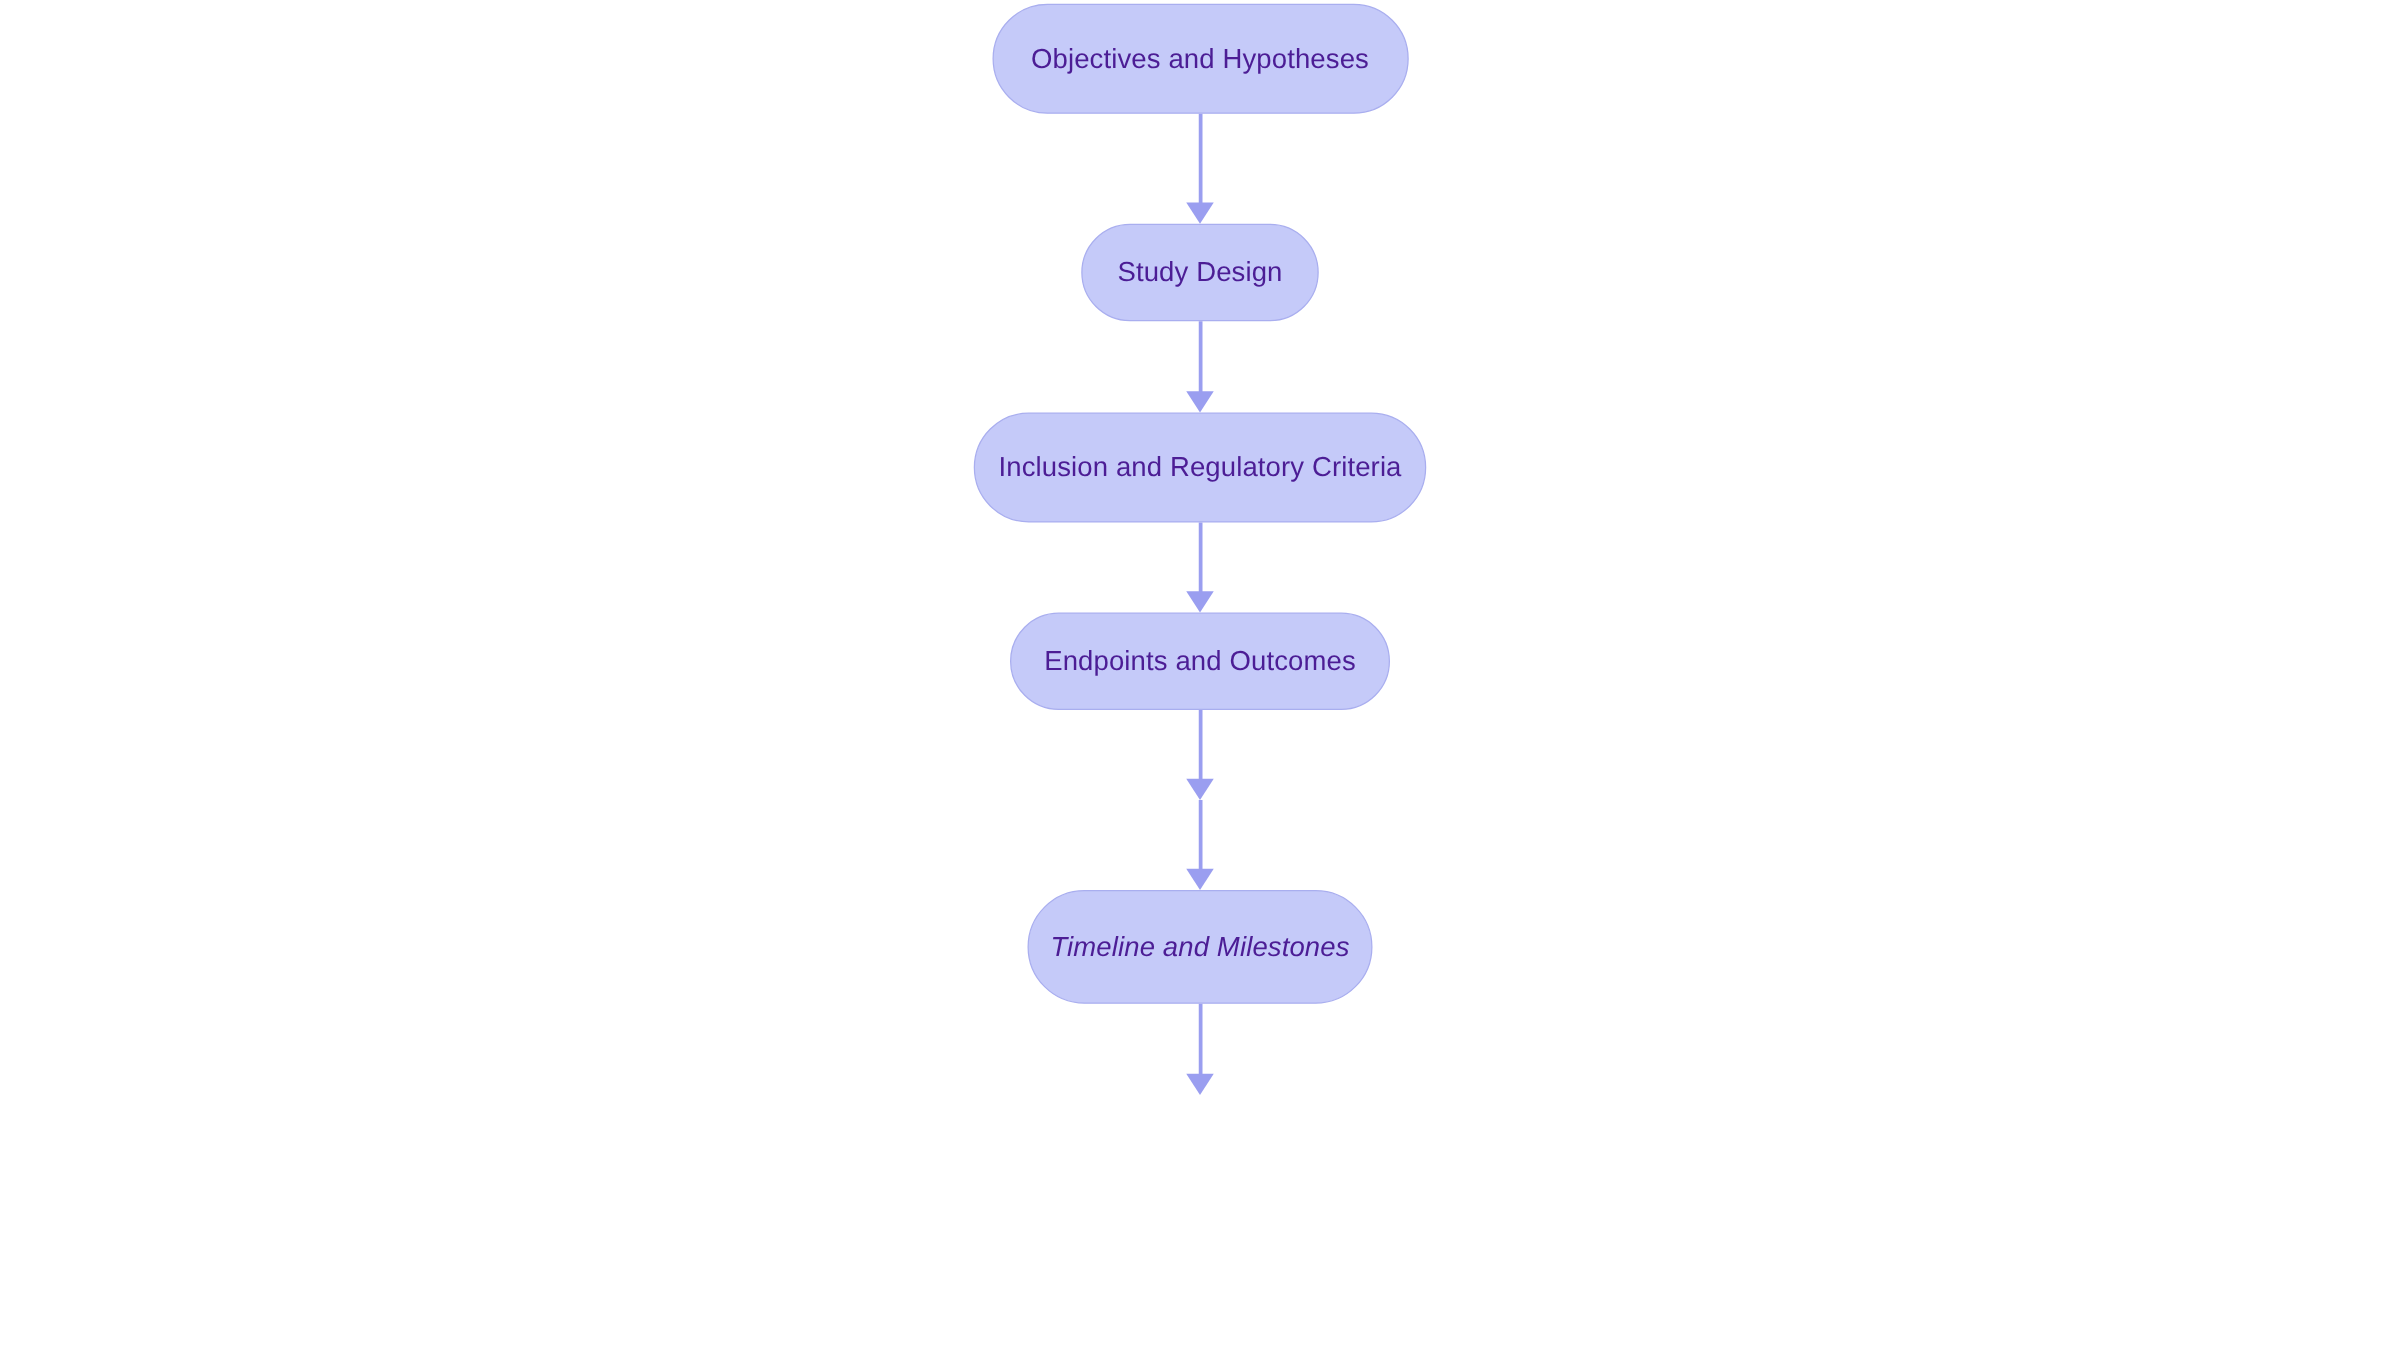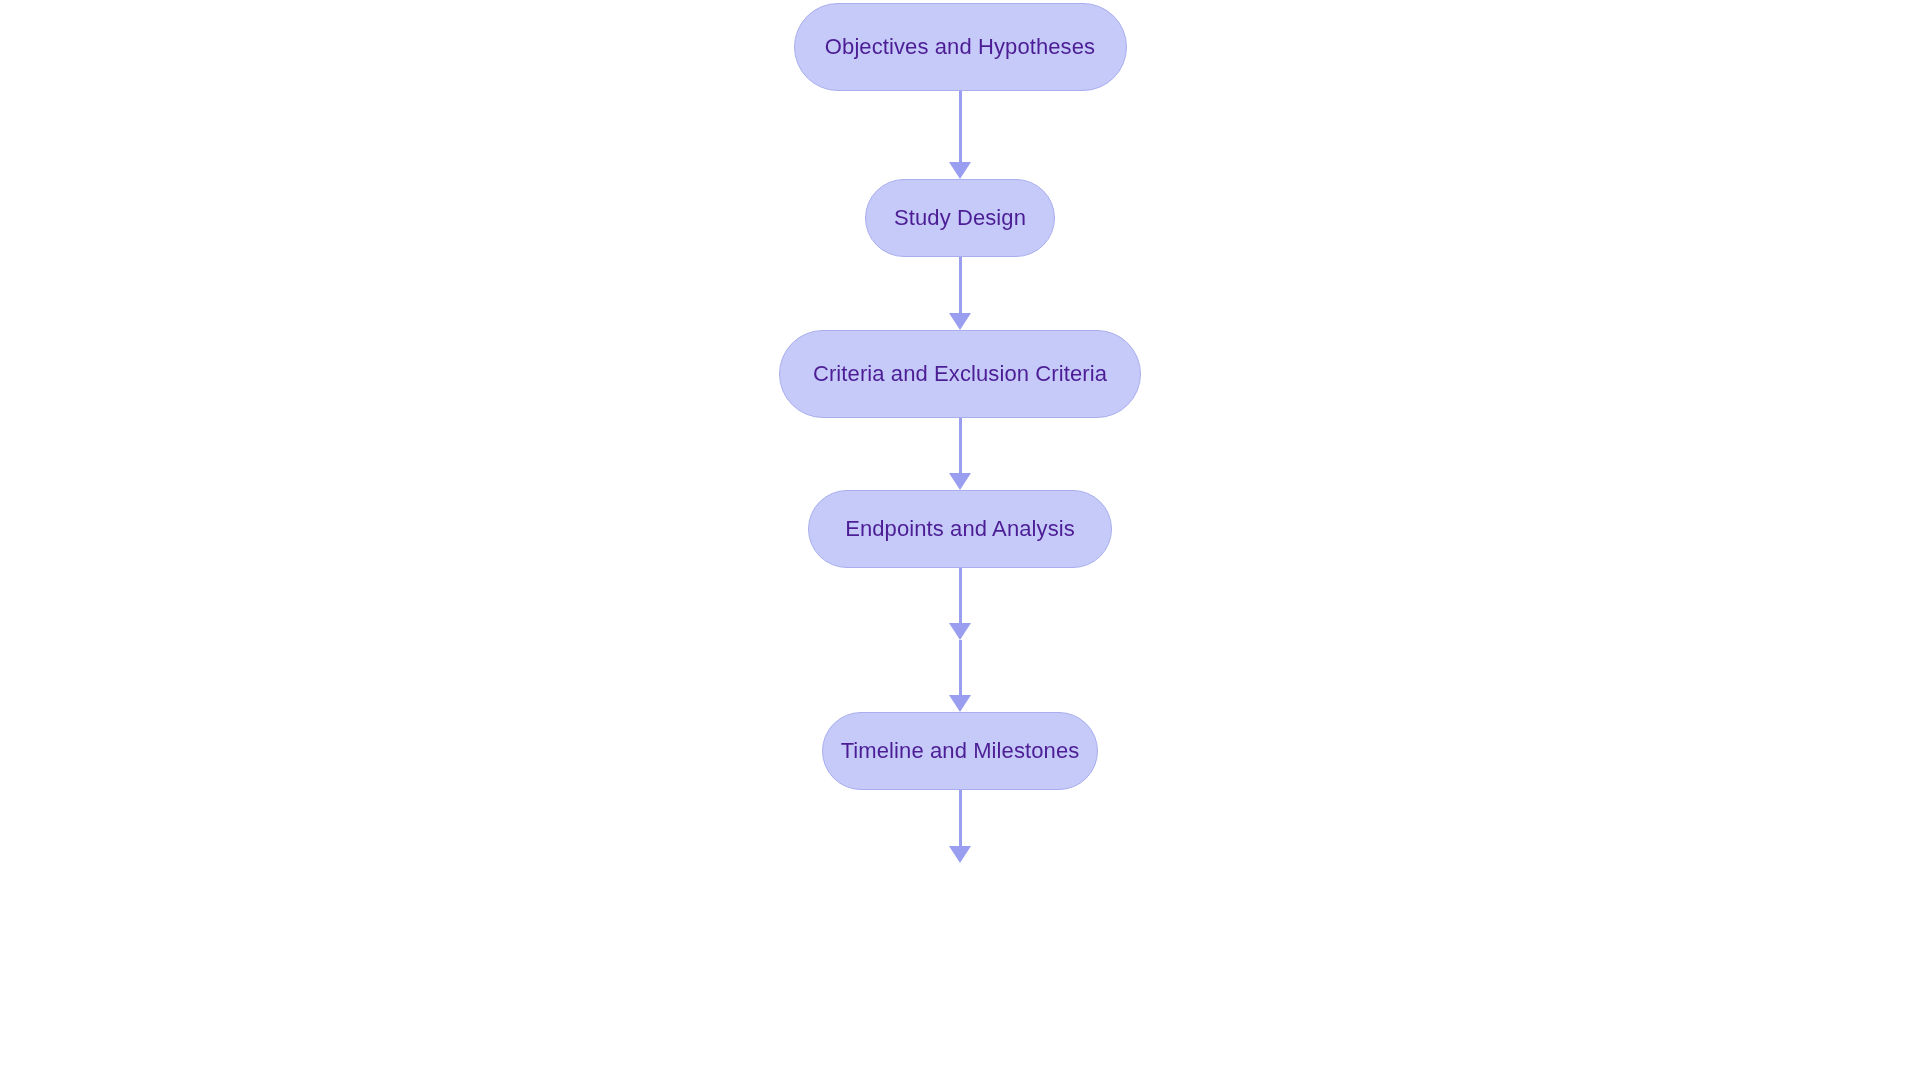--- a/index.html
+++ b/index.html
@@ -75,21 +75,21 @@
     border-top: 17px solid #9a9ef0;
     margin-top: -1px;
   }
 
   
   .n0 { width: 333px; height: 88px; }
   .n1 { width: 190px; height: 78px; }
   .n2 { width: 362px; height: 88px; }
   .n3 { width: 304px; height: 78px; }
   .n4 { width: 277px; height: 78px; }
-  .n5 { width: 276px; height: 78px; }
+  .n5 { width: 276px; height: 91px; font-style: italic; }
   .n6 { width: 268px; height: 78px; }
 
   .c0 { height: 88px; }
   .c1 { height: 73px; }
   .c2 { height: 72px; }
   .c3 { height: 72px; }
   .c4 { height: 72px; }
   .c5 { height: 73px; }
 
   .spacer-top { height: 3px; }
@@ -114,30 +114,30 @@
     <div class="node n1">
       <span class="node-label">Study Design</span>
     </div>
 
     <div class="connector c1">
       <div class="stem"></div>
       <div class="head"></div>
     </div>
 
     <div class="node n2">
-      <span class="node-label">Criteria and Exclusion Criteria</span>
+      <span class="node-label">Inclusion and Regulatory Criteria</span>
     </div>
 
     <div class="connector c2">
       <div class="stem"></div>
       <div class="head"></div>
     </div>
 
     <div class="node n3">
-      <span class="node-label">Endpoints and Analysis</span>
+      <span class="node-label">Endpoints and Outcomes</span>
     </div>
 
     <div class="connector c3">
       <div class="stem"></div>
       <div class="head"></div>
     </div>
 
 
     <div class="connector c4">
       <div class="stem"></div>

